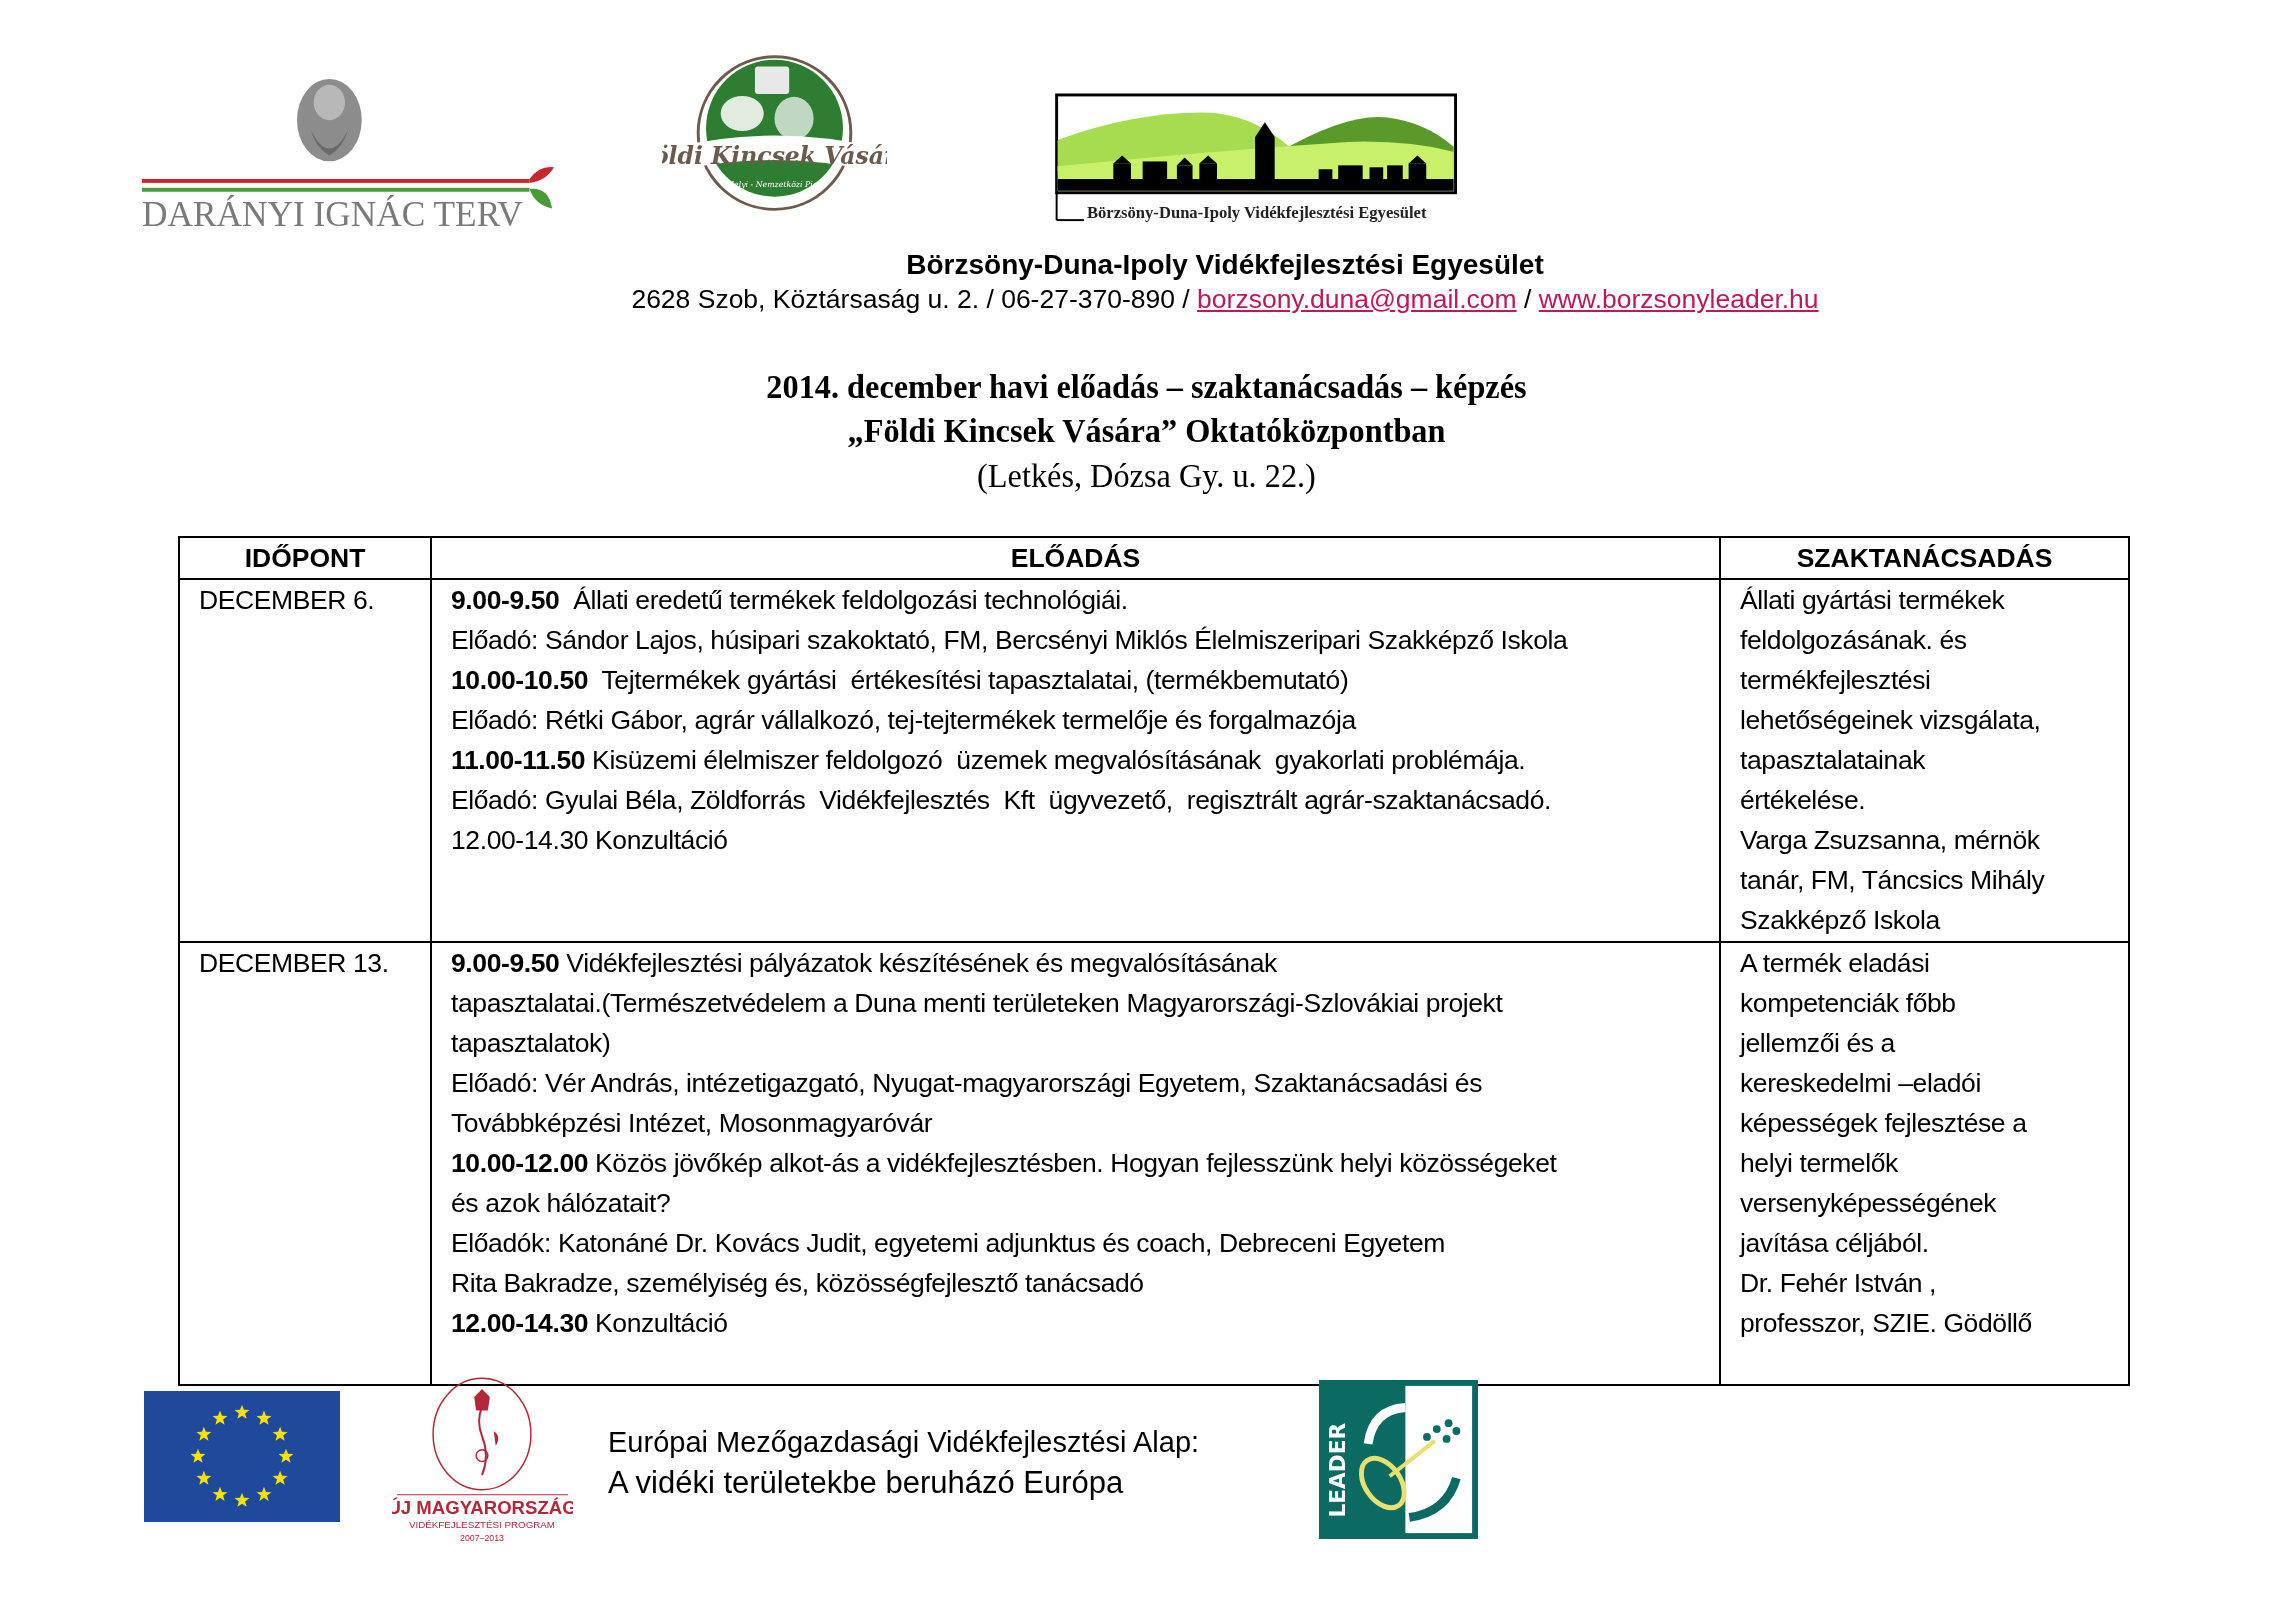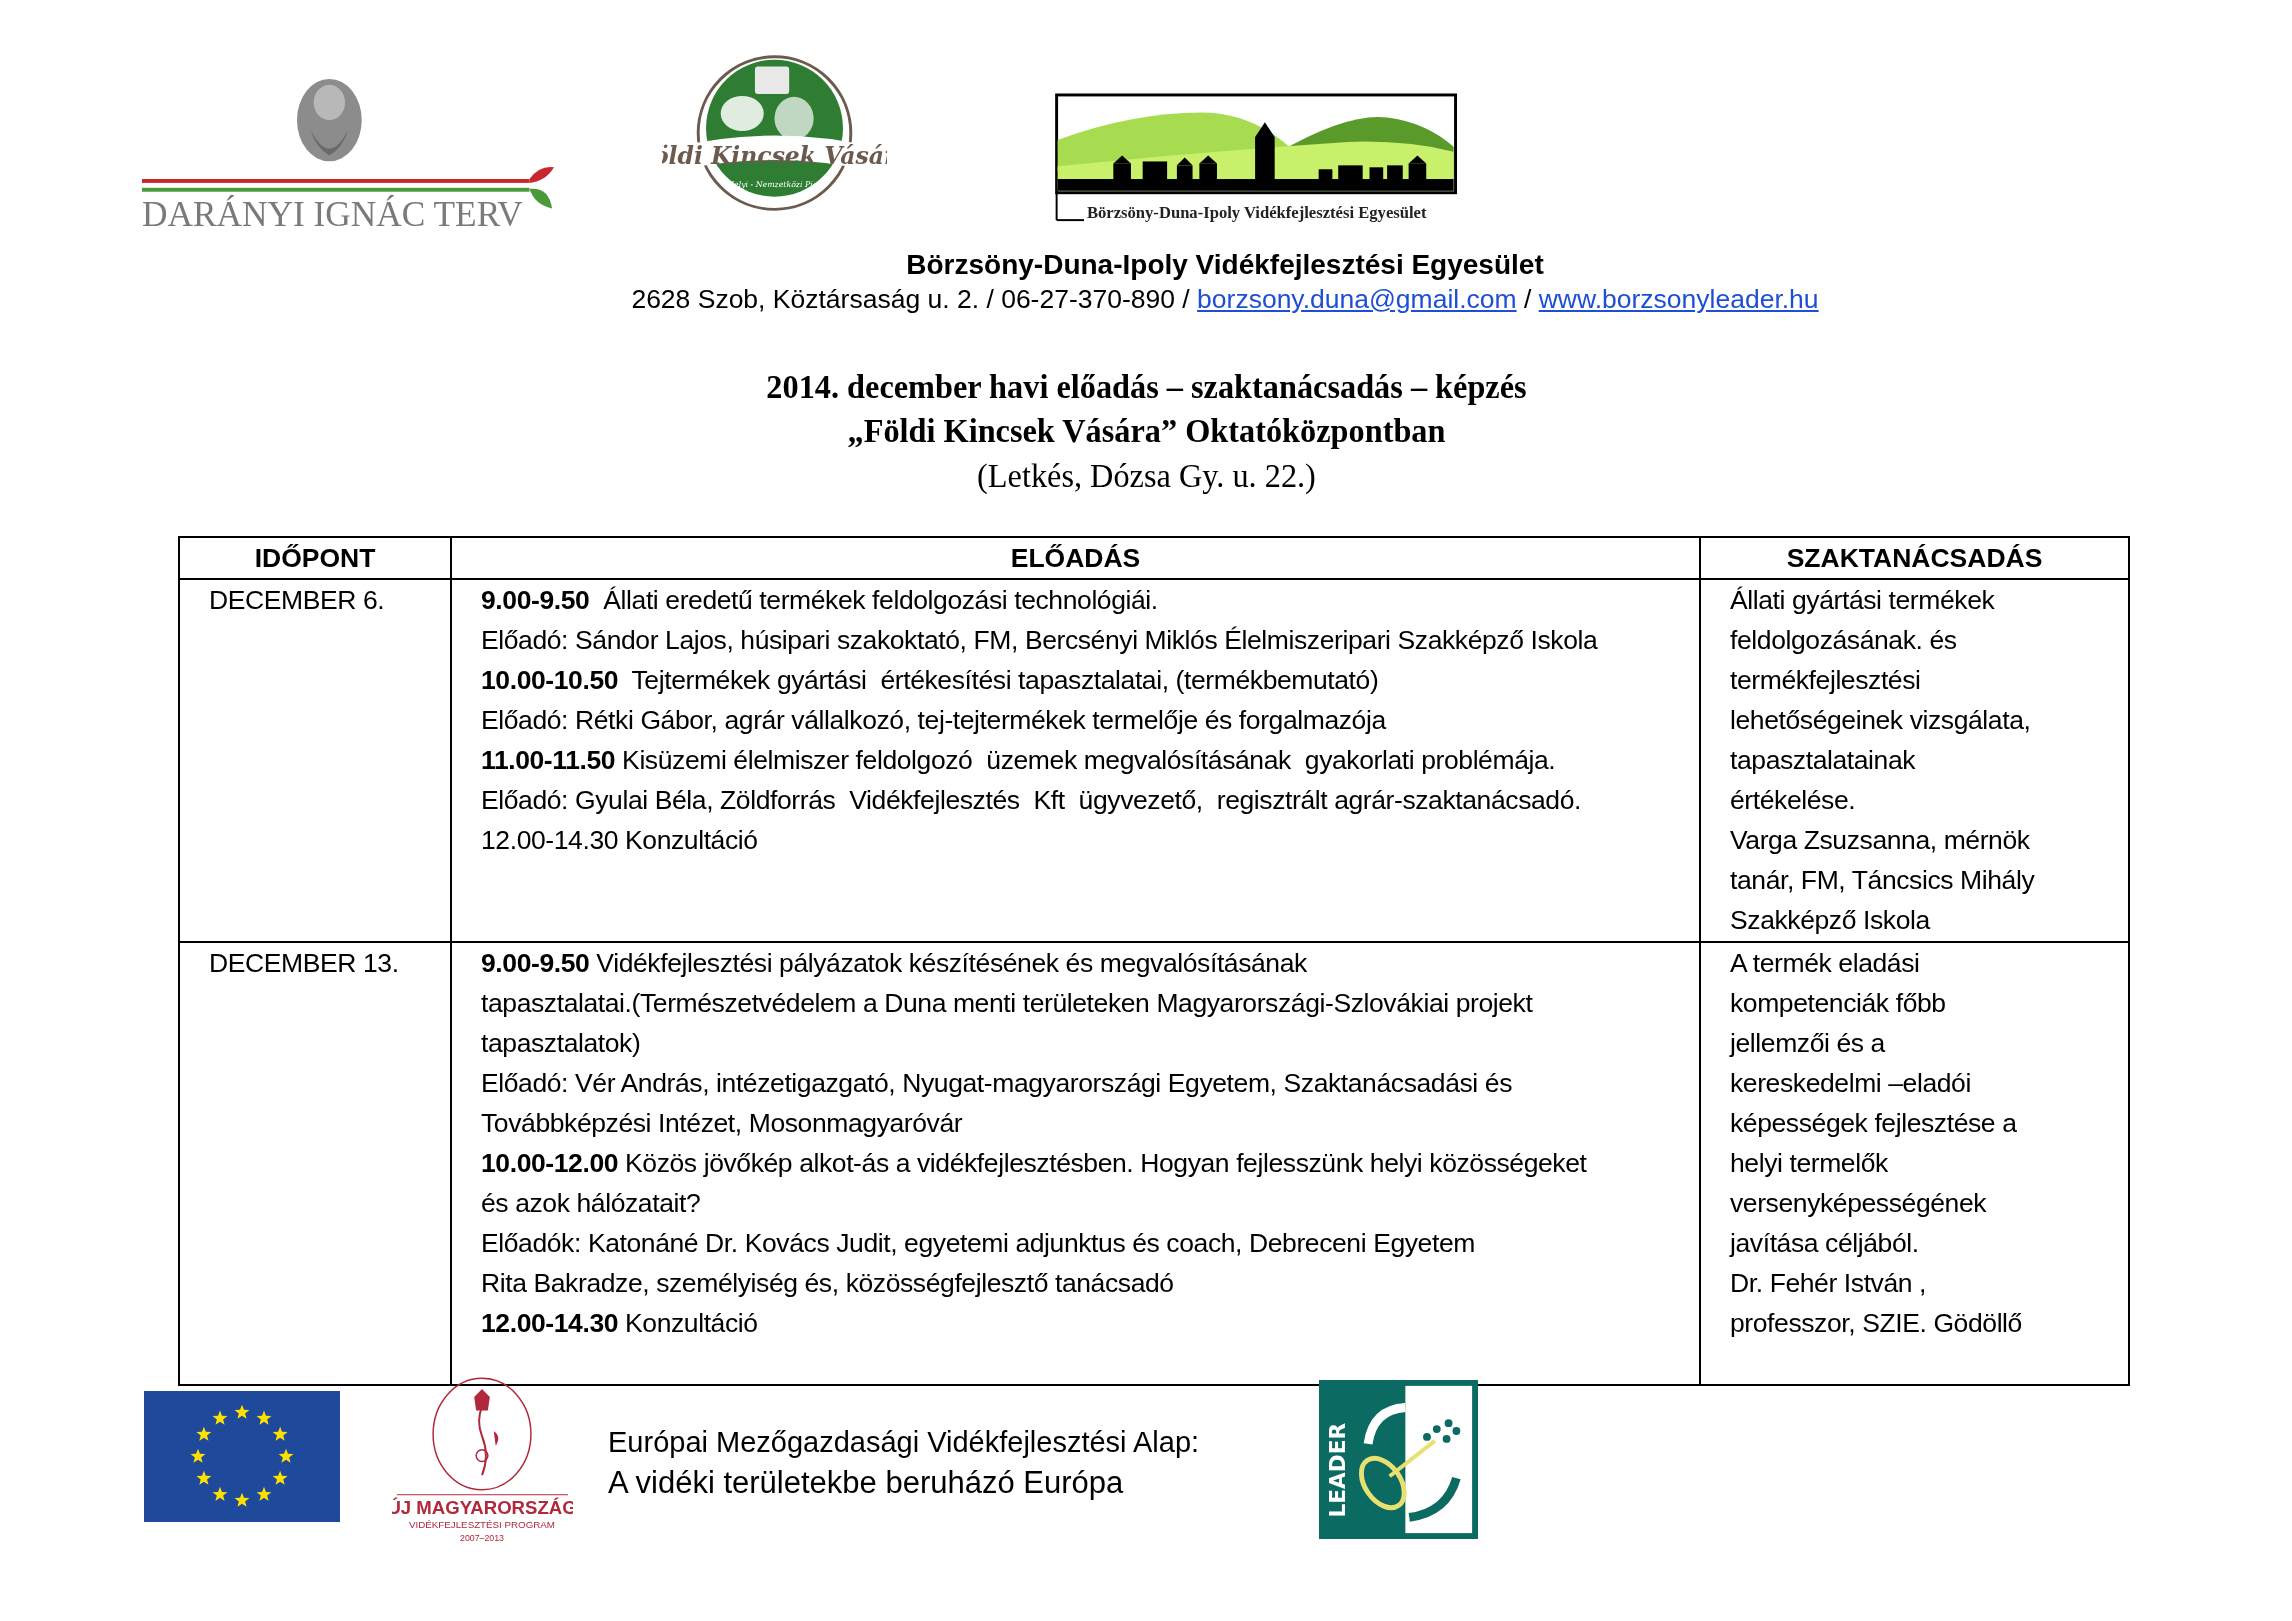--- a/index.html
+++ b/index.html
@@ -7,29 +7,29 @@
   .abs { position:absolute; }
 
   
   #logo-daranyi { left:142px; top:69px; width:412px; height:167px; }
   #logo-foldi { left:662px; top:24.5px; width:225px; height:221px; }
   #logo-bdi { left:1054px; top:93px; width:412px; height:132px; }
 
   
   #org-name { left:0; width:2293px; top:249px; text-align:center; padding-left:157px; box-sizing:border-box; font-weight:bold; font-size:28px; }
   #org-contact { left:0; width:2293px; top:284px; text-align:center; padding-left:157px; box-sizing:border-box; font-size:26.5px; }
-  #org-contact a { color:#1d4ed8; text-decoration:underline; }
+  #org-contact a { color:#be185d; text-decoration:underline; }
 
   #title1 { left:0; width:2293px; top:368px; text-align:center; font-family:"Liberation Serif", serif; font-weight:bold; font-size:34px; transform:scaleX(0.95); }
   #title2 { left:0; width:2293px; top:412px; text-align:center; font-family:"Liberation Serif", serif; font-weight:bold; font-size:34px; transform:scaleX(0.95); }
   #title3 { left:0; width:2293px; top:457px; text-align:center; font-family:"Liberation Serif", serif; font-size:34px; transform:scaleX(0.95); }
 
   
   #schedule { position:absolute; left:178px; top:536px; width:1952px; border-collapse:collapse; font-family:"Liberation Sans", sans-serif; font-size:26.5px; }
-  #schedule th, #schedule td { border:2px solid #000; vertical-align:top; padding:0 29px; line-height:40px; }
+  #schedule th, #schedule td { border:2px solid #000; vertical-align:top; padding:0 19px; line-height:40px; }
   #schedule th { font-weight:bold; text-align:center; height:39px; font-size:26.5px; }
   #schedule td.date { width:212px; }
   #schedule td.adv { width:369px; }
   .row1 td { height:361px; }
   .row2 td { height:441px; }
   .line { display:block; white-space:nowrap; letter-spacing:-0.4px; }
   .b { font-weight:bold; }
   .adv .line { white-space:nowrap; }
 
   

